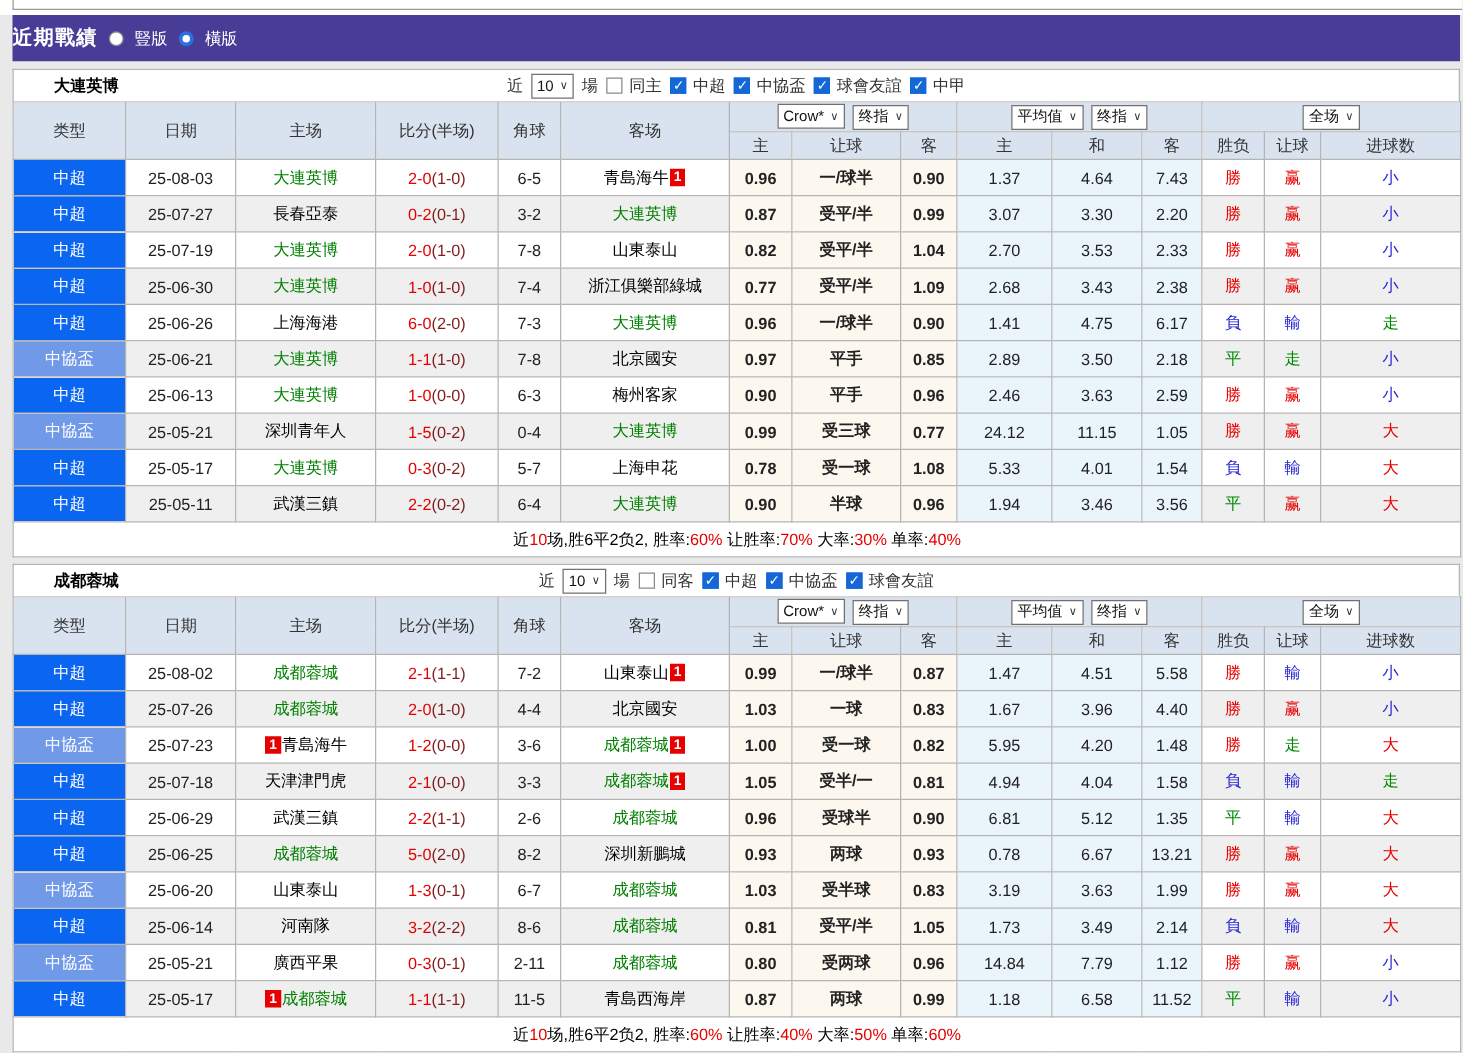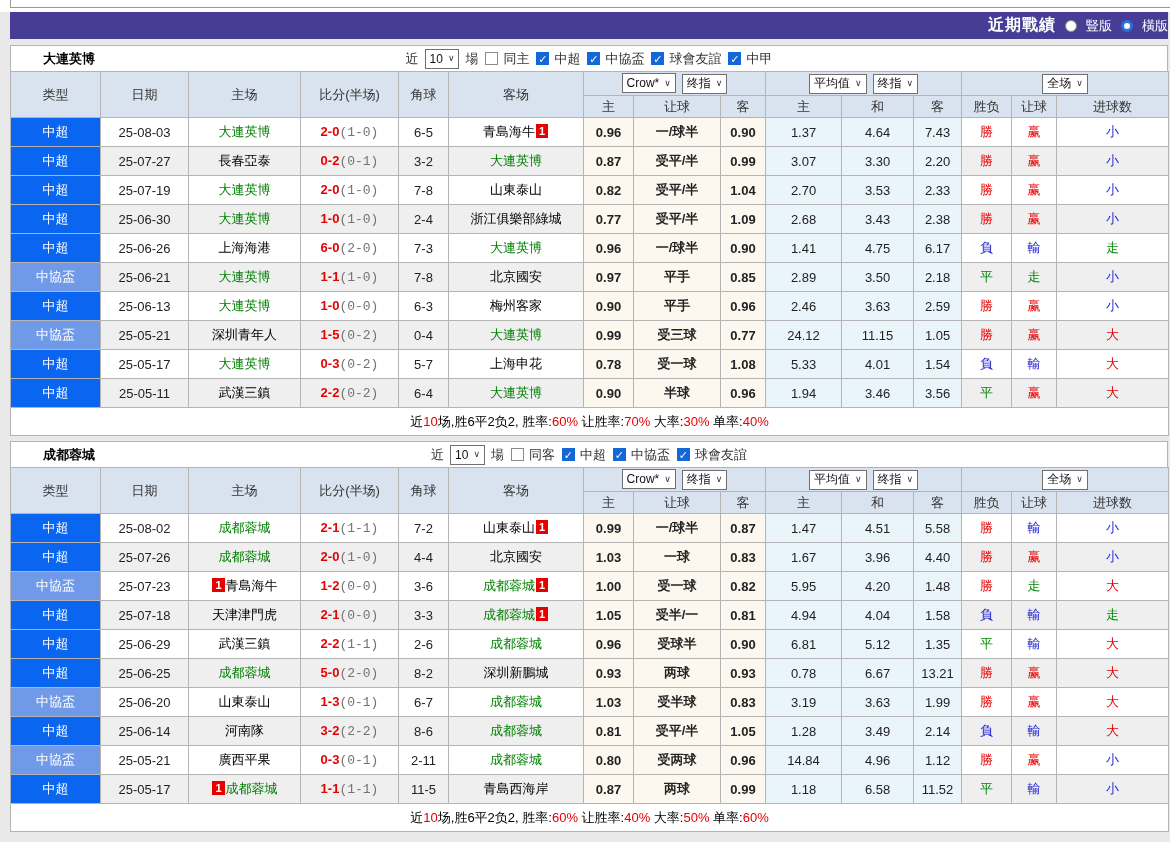--- a/index.html
+++ b/index.html
@@ -11,21 +11,21 @@
   body{
     width:1170px;height:842px;overflow:hidden;
     background:#e9e9e9;
     font-family:"Liberation Sans","DejaVu Sans",sans-serif;
     font-size:13px;color:#222;
   }
   .top-strip{height:12px;background:#fff;position:relative;}
   .partial-box{position:absolute;left:10px;right:0;top:0;height:8px;
     border-left:1px solid #9a9a9a;border-bottom:1px solid #9a9a9a;background:#fff;}
   .panel{margin-left:10px;width:1158px;}
-  .panel-header{height:27px;background:var(--purple);display:flex;align-items:center;justify-content:flex-end;gap:9px;}
+  .panel-header{height:37px;background:var(--purple);display:flex;align-items:center;justify-content:flex-start;gap:9px;}
   .panel-title{color:#fff;font-weight:bold;font-size:16px;letter-spacing:1px;}
   .radio{width:12px;height:12px;border-radius:50%;display:inline-block;}
   .radio.selected{background:#fff;border:1px solid #888;}
   .radio.unselected{background:#fff;border:3px solid #2b6fe0;}
   .radio-label{color:#fff;font-size:13px;}
   #sections{margin-top:6px;}
   .section + .section{margin-top:5px;}
   .sec-head{position:relative;height:26px;background:#fff;border:1px solid #b4b4b4;border-bottom:none;
     display:flex;align-items:center;justify-content:center;}
   .team-name{position:absolute;left:32px;font-weight:bold;color:#000;}
@@ -42,22 +42,22 @@
   .grid th{background:#d9e3f0;font-weight:normal;color:#333;}
   .grid thead tr:first-child th{height:24px;}
   .grid th.sh{height:22px;}
   .grid td{height:29px;}
   tr.alt td{background:#efefef;}
   td.type{color:#fff;}
   td.type.csl{background:var(--csl);}
   td.type.cup{background:var(--cup);}
   td.odds{background:#fdf8ef !important;font-weight:bold;}
   td.avg{background:#eaf4fb !important;}
-  .score{color:var(--red);font-weight:bold;}
-  .half{color:#737373;font-family:Liberation Mono, monospace;}
+  .score{color:var(--red);}
+  .half{color:#7f1d1d;}
   .tm{color:#000;cursor:pointer;}
   .tm.gr{color:var(--green);}
   .badge{display:inline-block;background:var(--red);color:#fff;font-size:11px;font-weight:bold;
     line-height:14px;padding:0 3px;margin:0 1px;vertical-align:1px;}
   td.res{font-size:13px;}
   .res-r{color:var(--red);}
   .res-b{color:var(--blue);}
   .res-g{color:var(--dgreen);}
   tr.sum td{height:28px;background:#fff !important;color:#000;margin-top:32px;}
   .hl{color:var(--red);}
@@ -207,21 +207,21 @@
               <td class="avg">2.33</td>
               <td class="res res-r">勝</td>
               <td class="res res-r">赢</td>
               <td class="res res-b">小</td>
             </tr>
             <tr class="alt">
               <td class="type csl">中超</td>
               <td class="dt">25-06-30</td>
               <td><span class="tm gr">大連英博</span></td>
               <td><span class="score">1-0</span><span class="half">(1-0)</span></td>
-              <td class="corner">2-4</td>
+              <td class="corner">7-4</td>
               <td><span class="tm">浙江俱樂部綠城</span></td>
               <td class="odds">0.77</td>
               <td class="odds">受平/半</td>
               <td class="odds">1.09</td>
               <td class="avg">2.68</td>
               <td class="avg">3.43</td>
               <td class="avg">2.38</td>
               <td class="res res-r">勝</td>
               <td class="res res-r">赢</td>
               <td class="res res-b">小</td>
@@ -534,39 +534,39 @@
             <tr class="alt">
               <td class="type csl">中超</td>
               <td class="dt">25-06-14</td>
               <td><span class="tm">河南隊</span></td>
               <td><span class="score">3-2</span><span class="half">(2-2)</span></td>
               <td class="corner">8-6</td>
               <td><span class="tm gr">成都蓉城</span></td>
               <td class="odds">0.81</td>
               <td class="odds">受平/半</td>
               <td class="odds">1.05</td>
-              <td class="avg">1.28</td>
+              <td class="avg">1.73</td>
               <td class="avg">3.49</td>
               <td class="avg">2.14</td>
               <td class="res res-b">負</td>
               <td class="res res-b">輸</td>
               <td class="res res-r">大</td>
             </tr>
             <tr>
               <td class="type cup">中協盃</td>
               <td class="dt">25-05-21</td>
               <td><span class="tm">廣西平果</span></td>
               <td><span class="score">0-3</span><span class="half">(0-1)</span></td>
               <td class="corner">2-11</td>
               <td><span class="tm gr">成都蓉城</span></td>
               <td class="odds">0.80</td>
               <td class="odds">受两球</td>
               <td class="odds">0.96</td>
               <td class="avg">14.84</td>
-              <td class="avg">4.96</td>
+              <td class="avg">7.79</td>
               <td class="avg">1.12</td>
               <td class="res res-r">勝</td>
               <td class="res res-r">赢</td>
               <td class="res res-b">小</td>
             </tr>
             <tr class="alt">
               <td class="type csl">中超</td>
               <td class="dt">25-05-17</td>
               <td><span class="tm gr"><span class="badge">1</span>成都蓉城</span></td>
               <td><span class="score">1-1</span><span class="half">(1-1)</span></td>

